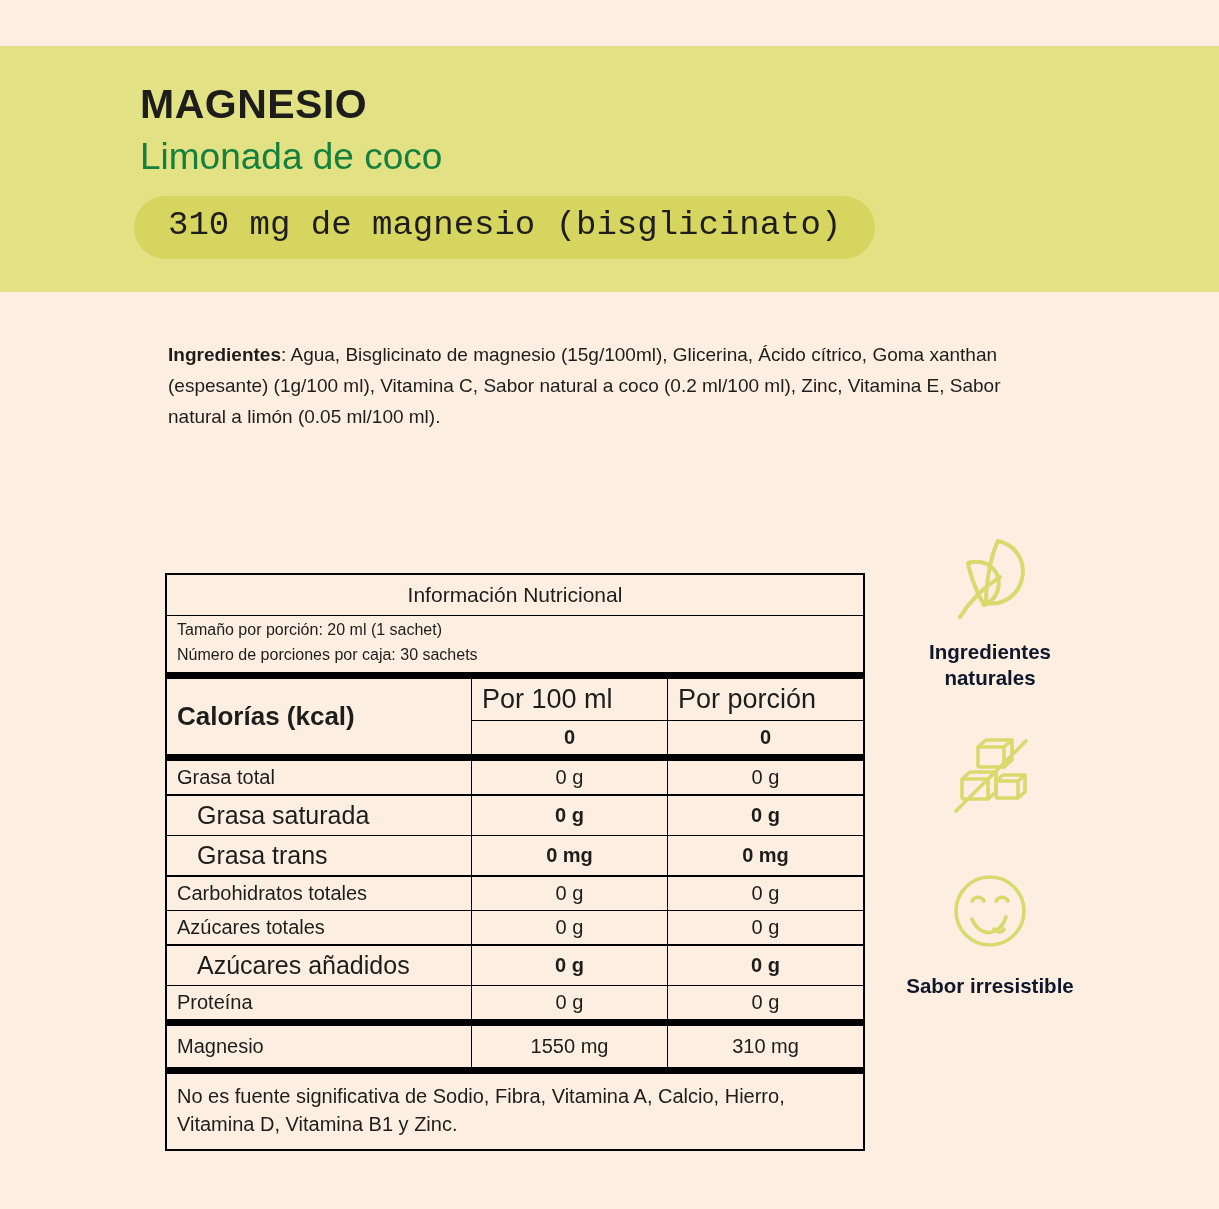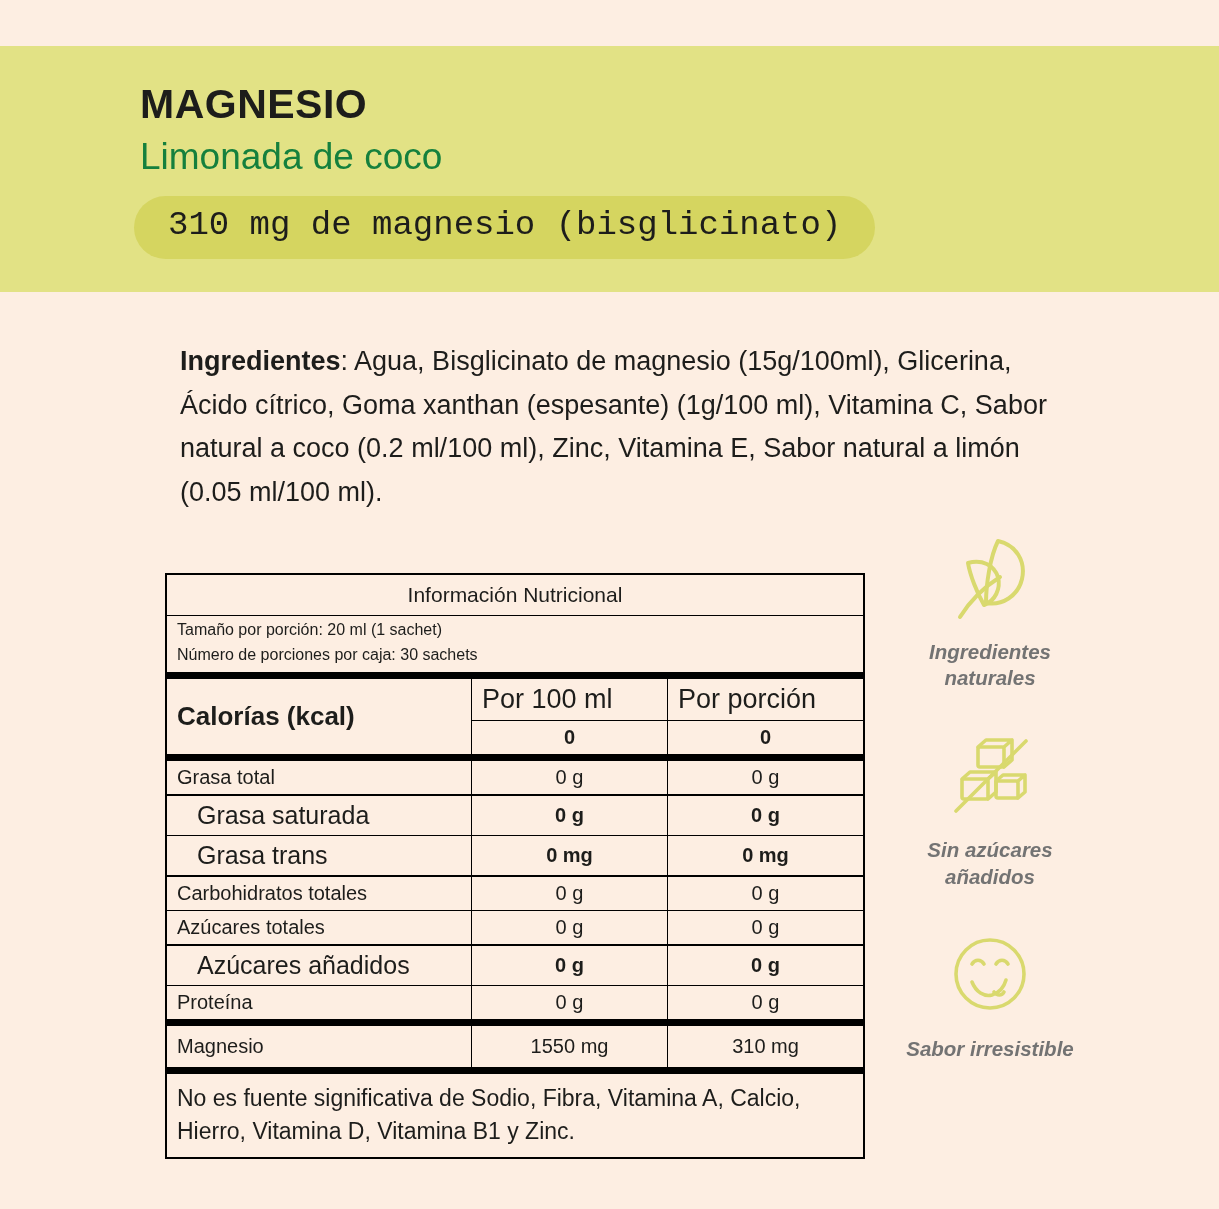--- a/index.html
+++ b/index.html
@@ -52,24 +52,24 @@
     padding: 11px 34px 14px 34px;
     font-size: 34px;
     color: #1d1d1b;
     line-height: 1.1;
     font-family: Liberation Mono, monospace;
   }
 
   
   .ingredients {
     position: absolute;
-    left: 180px;
+    left: 168px;
     top: 340px;
     width: 880px;
-    font-size: 27px;
+    font-size: 19px;
     line-height: 1.62;
     color: #1d1d1b;
   }
   .ingredients b {
     font-weight: bold;
   }
 
   
   .nutrition {
     position: absolute;
@@ -125,21 +125,21 @@
     width: 175px;
   }
   .vline-l { border-left: 1.5px solid #000; }
   .indent {
     padding-left: 30px !important;
     font-size: 25px;
     font-weight: normal;
   }
   .cell-b { font-weight: bold; }
   .note {
-    font-size: 23px;
+    font-size: 20px;
     line-height: 1.42;
     padding: 8px 10px 10px 10px !important;
   }
   .hdr-cell {
     text-align: left;
     font-size: 27px;
   }
 
   
   .benefits {
@@ -154,23 +154,22 @@
   }
   .benefit .icon {
     display: block;
     margin: 0 auto 10px auto;
     width: 104px;
     height: 104px;
   }
   .benefit .caption {
     font-size: 20.5px;
     font-weight: bold;
-    color: #737373;
+    color: #0f172a;
     line-height: 1.28;
-    font-style: italic;
   }
 </style>
 </head>
 <body>
 
 <div class="header-band">
   <div class="header-inner">
     <h1 class="product-title">MAGNESIO</h1>
     <div class="product-subtitle">Limonada de coco</div>
     <div class="dose-pill">310 mg de magnesio (bisglicinato)</div>
@@ -307,21 +306,20 @@
       <svg viewBox="0 0 104 104" width="104" height="104" fill="none" stroke="#d9d96e" stroke-width="3.6" stroke-linecap="round" stroke-linejoin="round">
         <rect x="40" y="24" width="26" height="20" rx="2"></rect>
         <path d="M40 24l8-7h26l-8 7M66 24l8-7v20l-8 7"></path>
         <rect x="24" y="56" width="26" height="20" rx="2"></rect>
         <path d="M24 56l8-7h26l-8 7M50 56l8-7v20l-8 7"></path>
         <rect x="58" y="58" width="22" height="17" rx="2"></rect>
         <path d="M58 58l7-6h22l-7 6M80 58l7-6v17l-7 6"></path>
         <line x1="18" y1="88" x2="88" y2="18"></line>
       </svg>
     </span>
-    <span class="caption">Sin azúcares añadidos</span>
   </div>
 
   <div class="benefit">
     <span class="icon">
       <svg viewBox="0 0 104 104" width="104" height="104" fill="none" stroke="#d9d96e" stroke-width="3.6" stroke-linecap="round" stroke-linejoin="round">
         <circle cx="52" cy="52" r="34"></circle>
         <path d="M34 42c3-5 9-5 12 0"></path>
         <path d="M58 42c3-5 9-5 12 0"></path>
         <path d="M34 60c4 10 12 15 20 13 7-2 12-8 14-15"></path>
         <path d="M56 70c3 4 8 4 10 0"></path>

